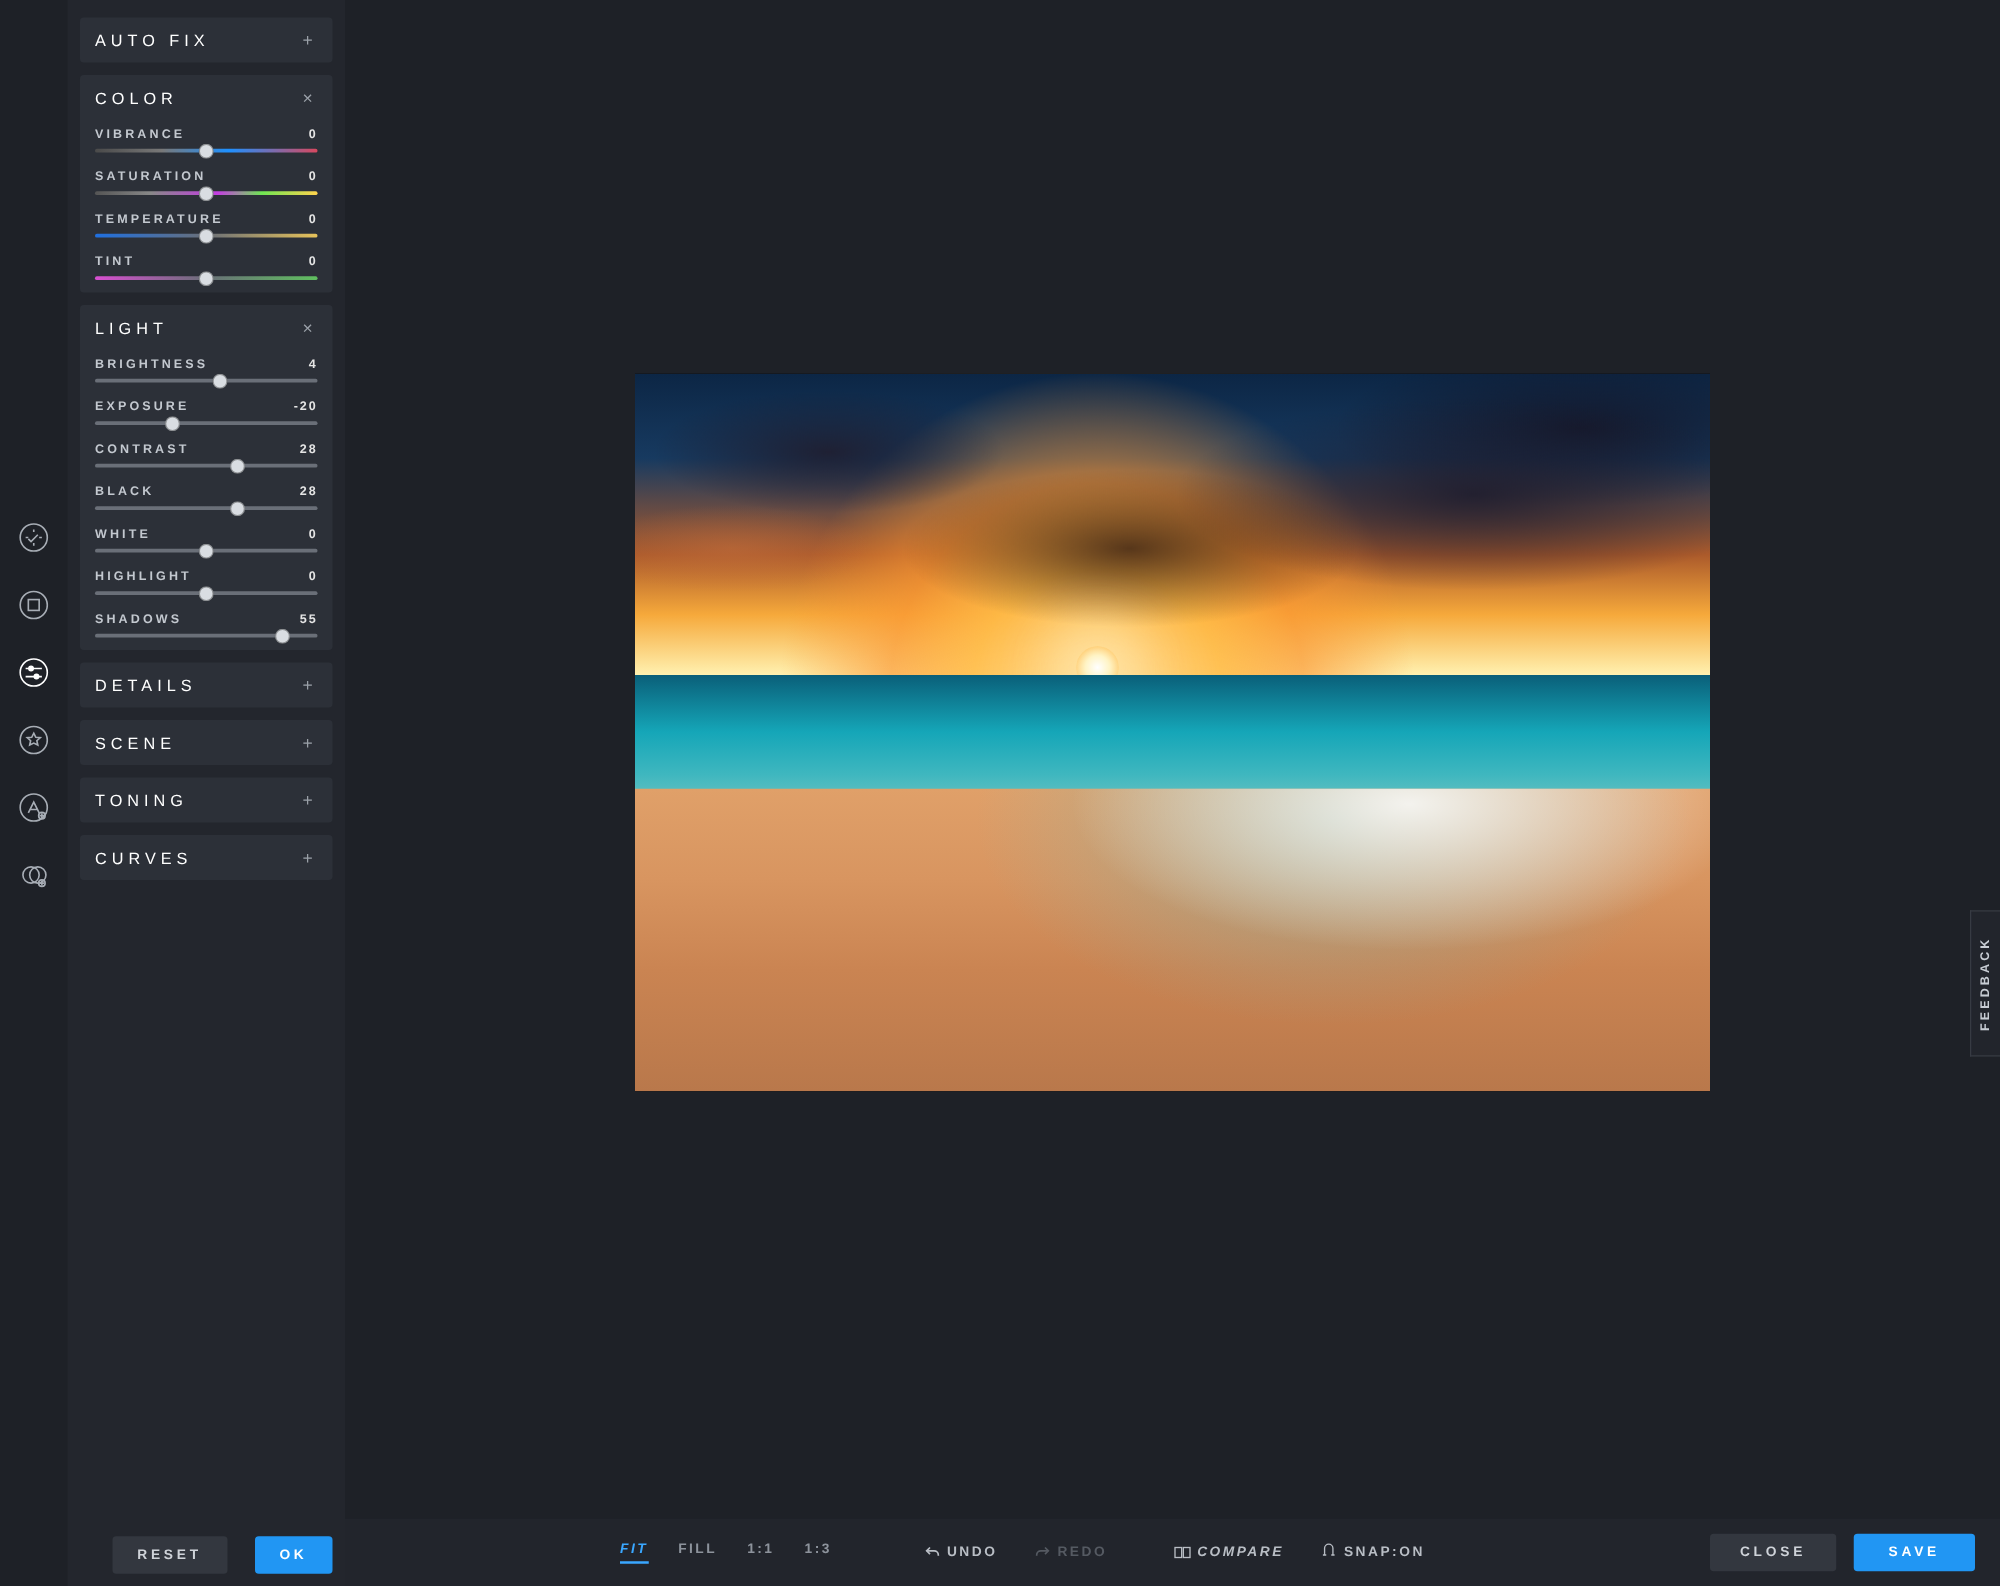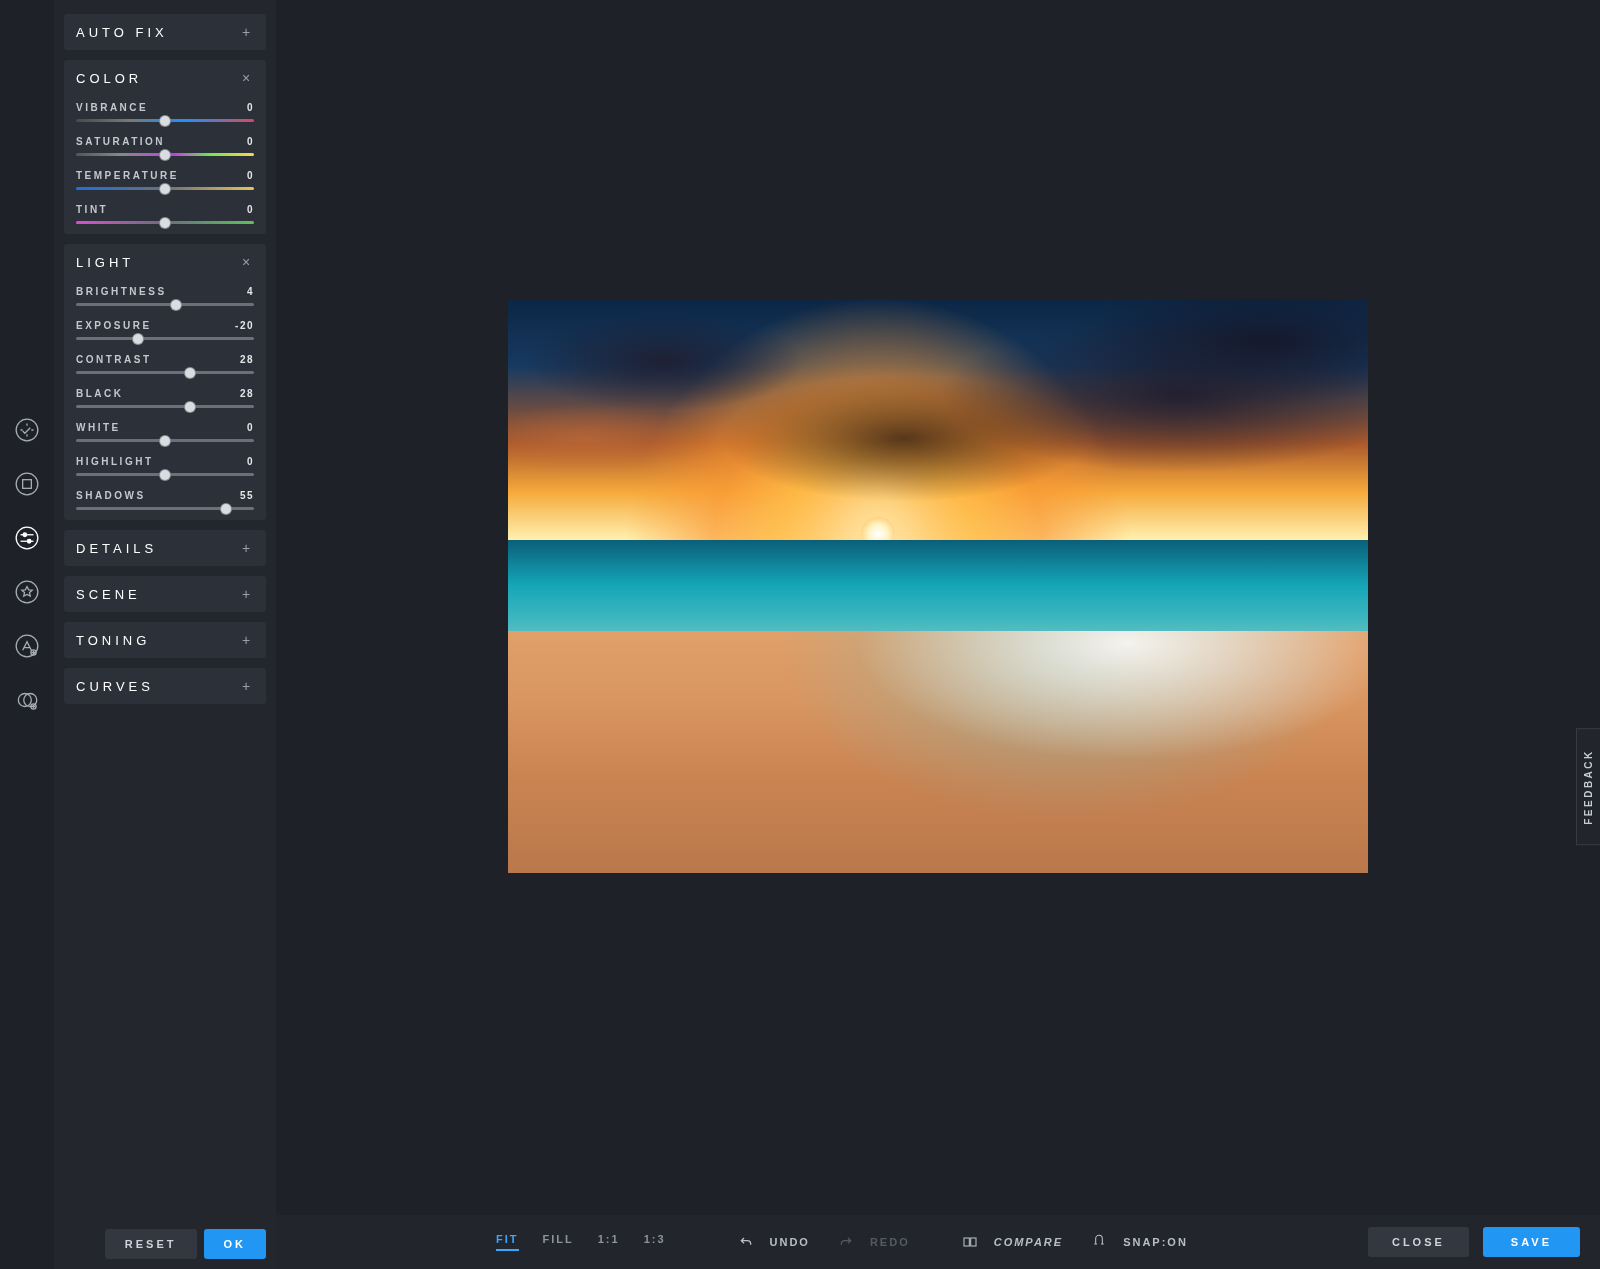--- a/index.html
+++ b/index.html
@@ -115,21 +115,21 @@
     transform: translate(-50%, -50%);
   }
 
   
   .panel-bottom {
     position: absolute;
     left: 54px;
     bottom: 10px;
     width: 222px;
     display: flex;
-    gap: 7px;
+    gap: 22px;
     justify-content: flex-end;
     padding: 0 10px;
   }
   .btn {
     height: 30px;
     padding: 0 20px;
     border: none;
     border-radius: 3px;
     font-size: 11px;
     font-weight: 700;
@@ -210,27 +210,27 @@
   .vm-btn {
     font-size: 11px;
     font-weight: 700;
     letter-spacing: 2px;
     text-transform: uppercase;
     color: #8d939c;
     cursor: pointer;
     padding-bottom: 4px;
     border-bottom: 2px solid transparent;
   }
-  .vm-btn.active { color: #3aa7ff; border-bottom-color: #3aa7ff; }
+  .vm-btn.active { color: #3aa7ff; border-bottom-color: #3aa7ff; font-style: italic; }
   .center-group {
     display: flex; align-items: center; gap: 28px;
     margin-left: 48px;
   }
   .act-btn {
-    display: flex; align-items: center; gap: 16px;
+    display: flex; align-items: center; gap: 4px;
     font-size: 11px;
     font-weight: 700;
     letter-spacing: 2px;
     text-transform: uppercase;
     color: #b9bec5;
     cursor: pointer;
   }
   .act-btn.disabled { color: #555a62; cursor: default; }
   .act-btn svg { width: 16px; height: 16px; }
   .spacer { flex: 1; }

